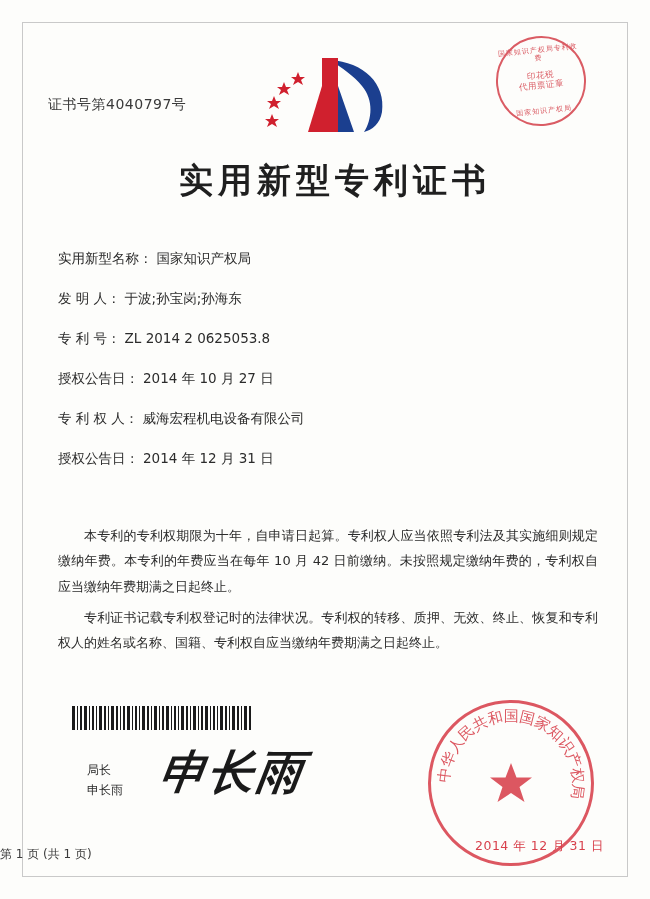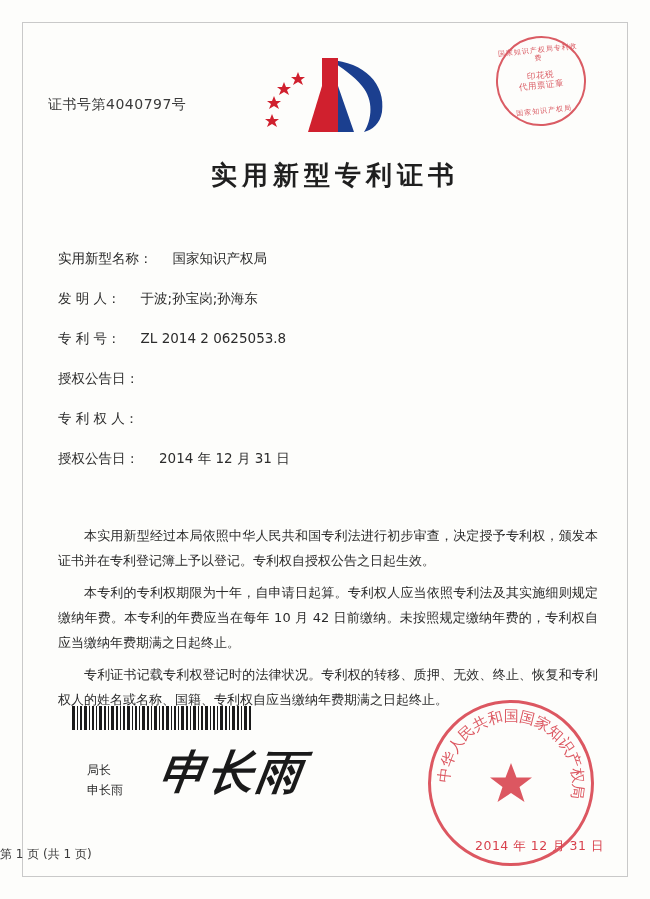--- a/index.html
+++ b/index.html
@@ -84,39 +84,38 @@
     width: 130px;
     height: 82px;
   }
   .title {
     position: absolute;
     top: 158px;
     left: 0;
     right: 0;
     text-align: center;
     font-family: "DejaVu Serif", "Liberation Serif", serif;
-    font-size: 26px;
+    font-size: 34px;
     font-weight: bold;
     letter-spacing: 5px;
     color: #1f1f1f;
     margin-left: 20px;
   }
   .fields {
     position: absolute;
     left: 58px;
     top: 250px;
     right: 58px;
   }
   .field-row {
     display: flex;
     align-items: baseline;
     margin-bottom: 22px;
     font-size: 13.5px;
     color: #2b2b2b;
-    gap: 16px;
   }
   .field-label {
     white-space: pre;
     flex: 0 0 auto;
   }
   .field-value {
     margin-left: 4px;
   }
   .paragraphs {
     position: absolute;
@@ -250,32 +249,33 @@
     <div class="field-row">
       <span class="field-label">发 明 人：</span>
       <span class="field-value">于波;孙宝岗;孙海东</span>
     </div>
     <div class="field-row">
       <span class="field-label">专 利 号：</span>
       <span class="field-value">ZL 2014 2 0625053.8</span>
     </div>
     <div class="field-row">
       <span class="field-label">授权公告日：</span>
+      <span class="field-value">2014 年 10 月 27 日</span>
     </div>
     <div class="field-row">
       <span class="field-label">专 利 权 人：</span>
+      <span class="field-value">威海宏程机电设备有限公司</span>
     </div>
     <div class="field-row">
       <span class="field-label">授权公告日：</span>
       <span class="field-value">2014 年 12 月 31 日</span>
     </div>
   </div>
 
   <div class="paragraphs">
-    <p>本实用新型经过本局依照中华人民共和国专利法进行初步审查，决定授予专利权，颁发本证书并在专利登记簿上予以登记。专利权自授权公告之日起生效。</p>
     <p>本专利的专利权期限为十年，自申请日起算。专利权人应当依照专利法及其实施细则规定缴纳年费。本专利的年费应当在每年 10 月 42 日前缴纳。未按照规定缴纳年费的，专利权自应当缴纳年费期满之日起终止。</p>
     <p>专利证书记载专利权登记时的法律状况。专利权的转移、质押、无效、终止、恢复和专利权人的姓名或名称、国籍、专利权自应当缴纳年费期满之日起终止。</p>
   </div>
 
   <div class="barcode">
     <svg viewBox="0 0 182 24" width="182" height="24" xmlns="http://www.w3.org/2000/svg">
       <g fill="#1a1a1a">
         <rect x="0" y="0" width="3" height="24"></rect>
           <rect x="5" y="0" width="1" height="24"></rect>
         <rect x="8" y="0" width="2" height="24"></rect>

